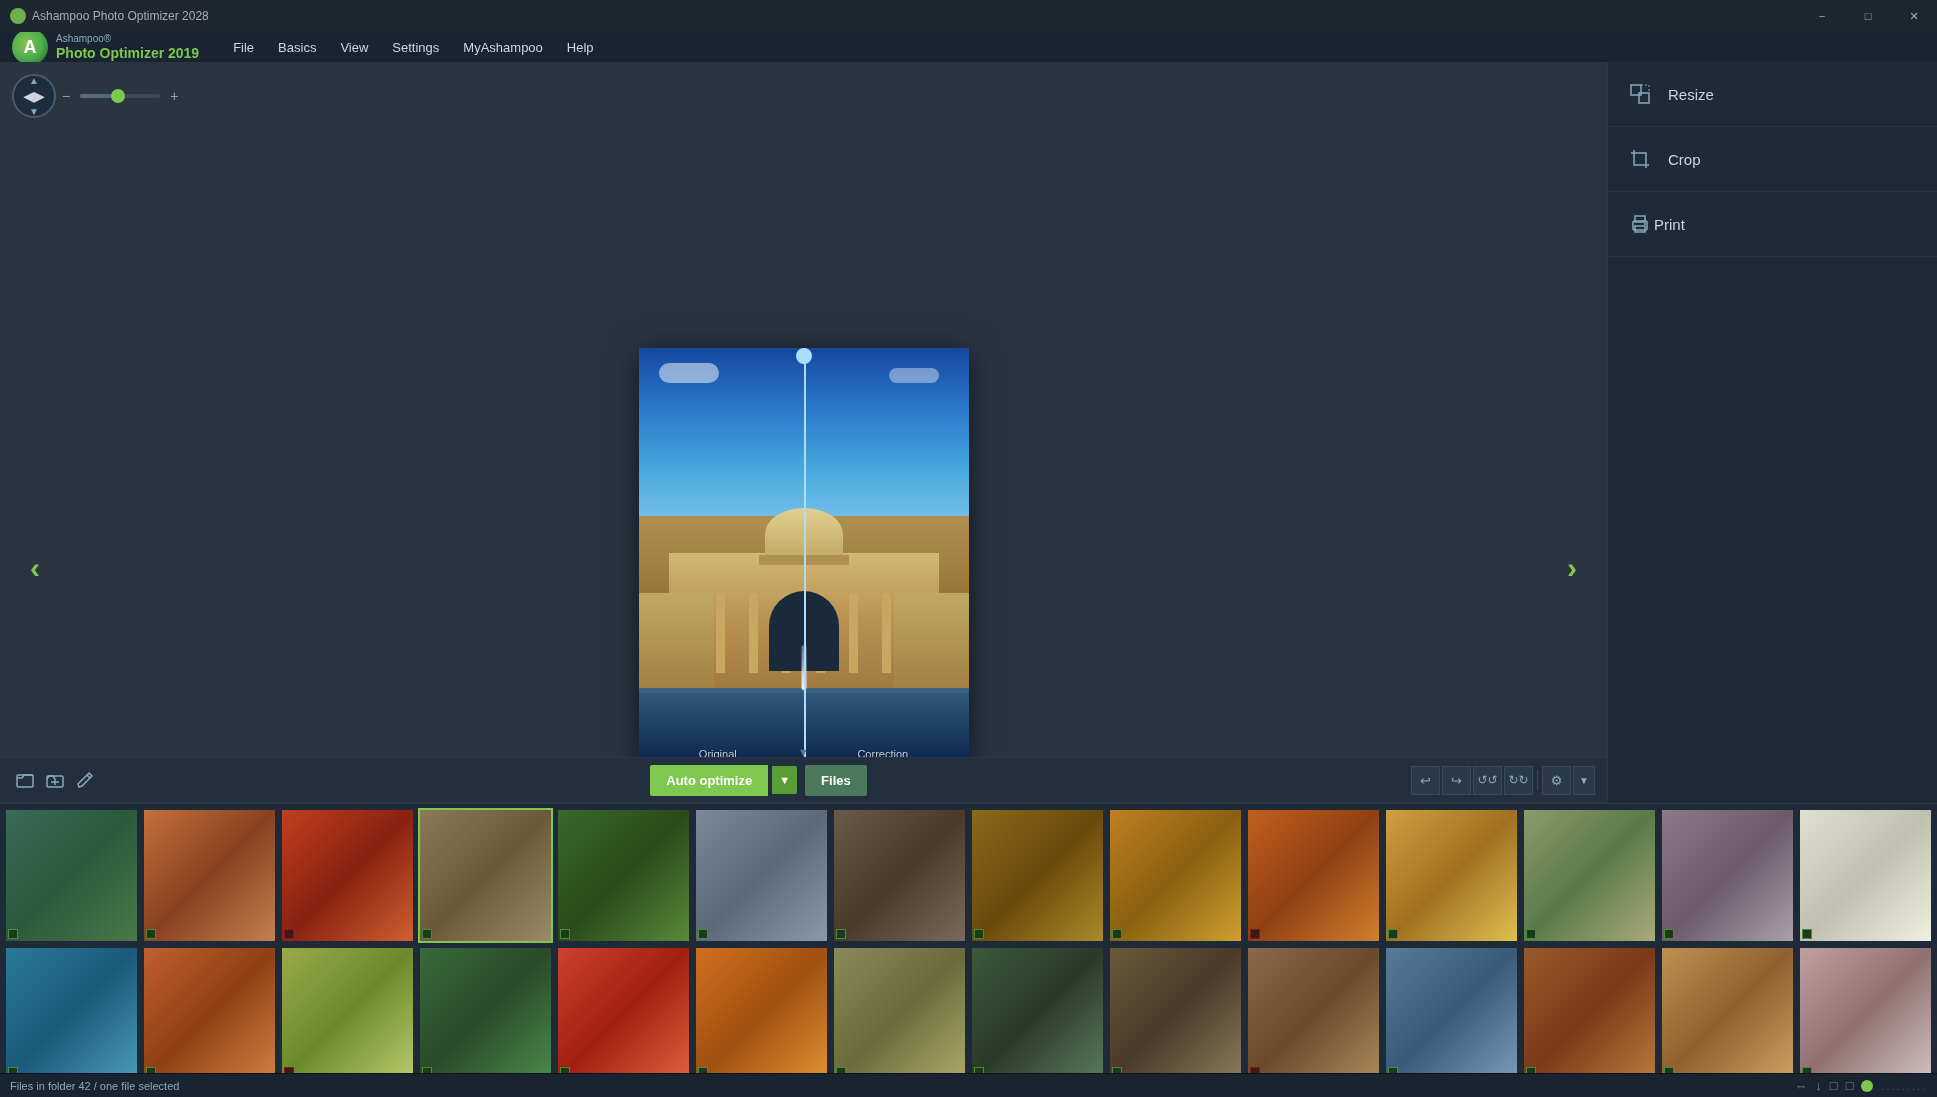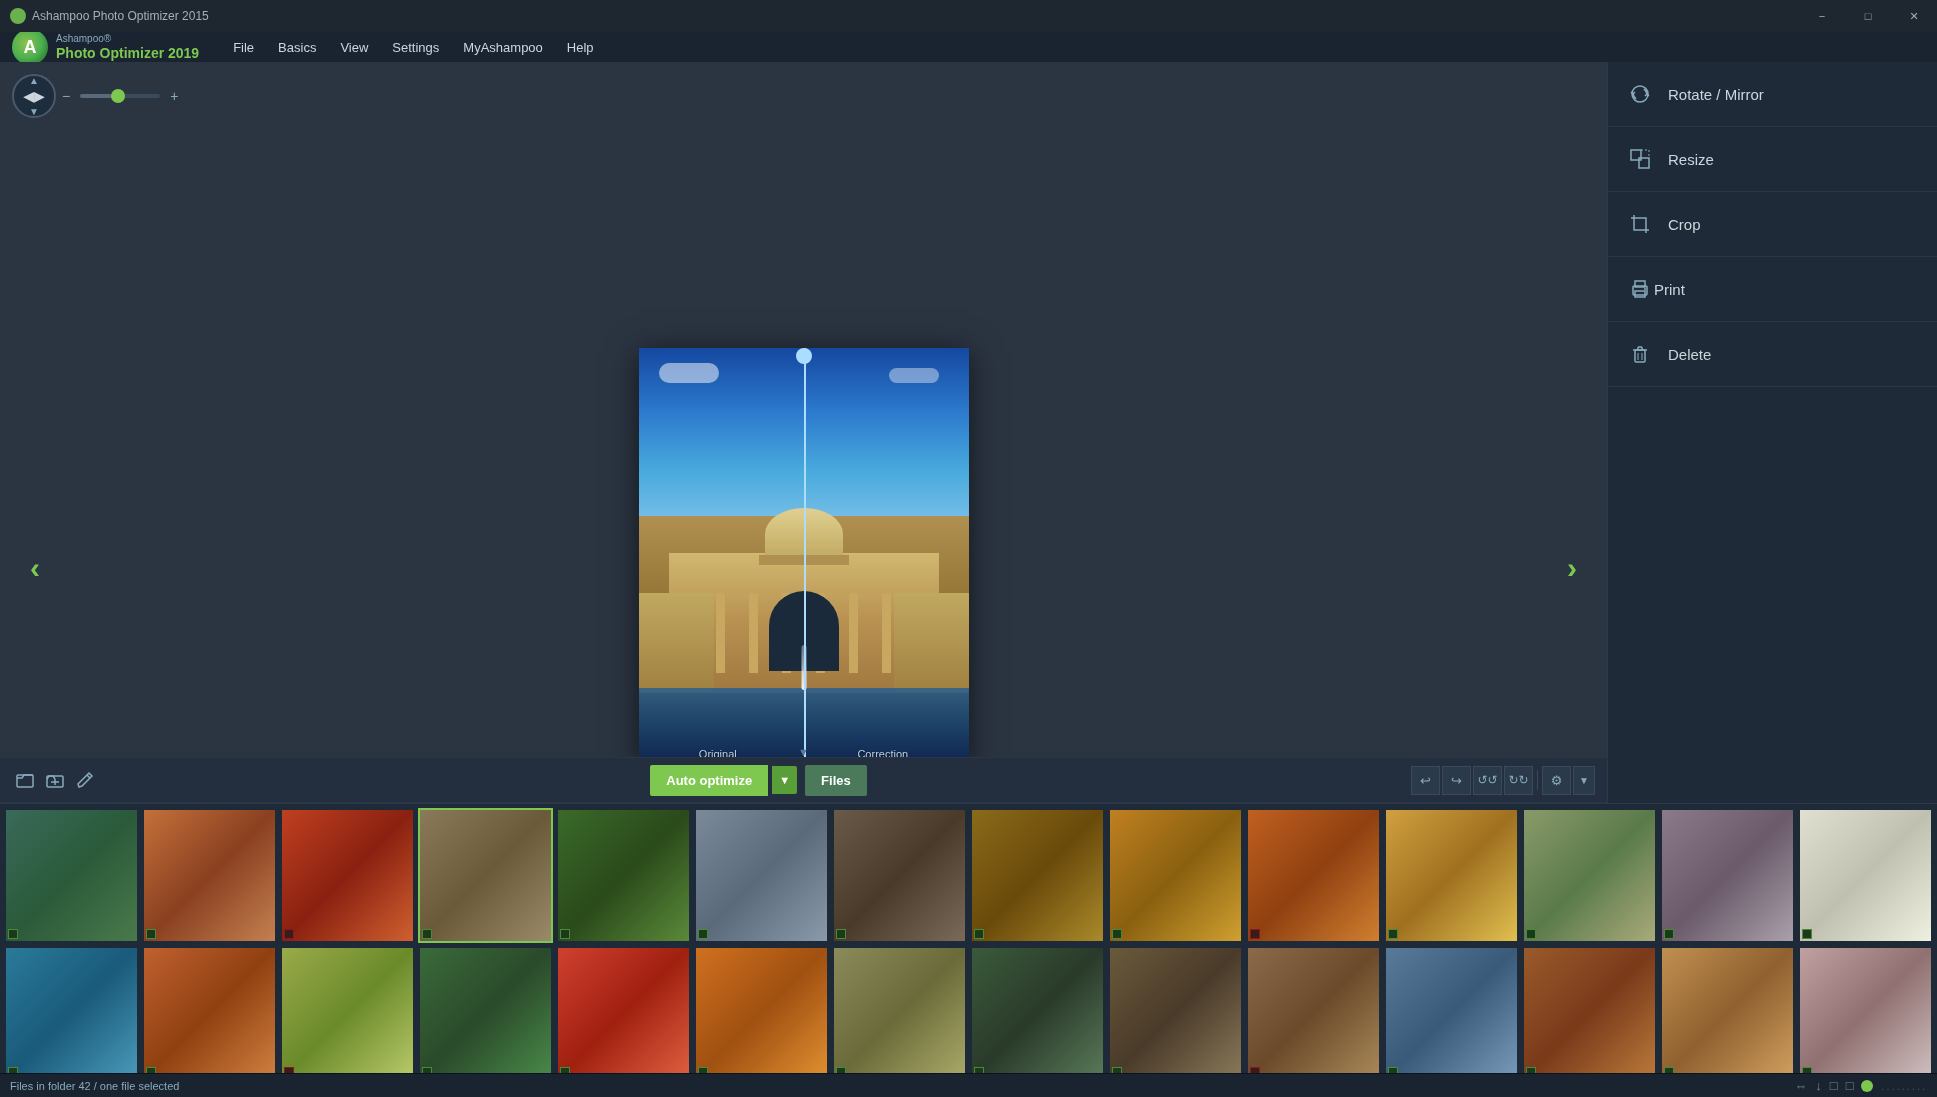--- a/index.html
+++ b/index.html
@@ -258,21 +258,21 @@
     .tc25 { background: linear-gradient(135deg, #5a7a9a 0%, #3a5a7a 50%, #7a9aba 100%); }
     .tc26 { background: linear-gradient(135deg, #9a5a2a 0%, #7a3a1a 50%, #ba7a3a 100%); }
     .tc27 { background: linear-gradient(135deg, #c09050 0%, #906030 50%, #d0a060 100%); }
     .tc28 { background: linear-gradient(135deg, #c0a0a0 0%, #907070 50%, #d0c0c0 100%); }
   </style>
 </head>
 <body>
 
 <div id="titlebar">
   <div class="app-icon"></div>
-  <span class="title-text">Ashampoo Photo Optimizer 2015</span>
+  <span class="title-text">Ashampoo Photo Optimizer 2028</span>
   <div class="window-controls">
     <div class="win-btn">−</div>
     <div class="win-btn">□</div>
     <div class="win-btn close">✕</div>
   </div>
 </div>
 
 <div id="menubar">
   <div class="menu-logo">
     <div class="logo-circle">A</div>
@@ -360,32 +360,20 @@
     <div class="nav-arrow right" style="position:absolute;top:50%;right:15px;transform:translateY(-50%);color:#7ec850;font-size:30px;cursor:pointer;z-index:10;">›</div>
 
     <div style="position:absolute;bottom:15px;right:15px;display:flex;gap:3px;">
       <div style="width:30px;height:30px;background:#2a3a4a;border:1px solid #3a4a5a;display:flex;align-items:center;justify-content:center;cursor:pointer;color:#8ab;font-size:13px;">⛶</div>
       <div style="width:36px;height:30px;background:#3a4a5a;border:1px solid #5a6a7a;display:flex;align-items:center;justify-content:center;cursor:pointer;color:#cdd;font-size:11px;">▌▐</div>
       <div style="width:18px;height:30px;background:#2a3a4a;border:1px solid #3a4a5a;display:flex;align-items:center;justify-content:center;cursor:pointer;color:#8ab;font-size:10px;">▼</div>
     </div>
   </div>
 
   <div id="right-panel" style="width:330px;background:#1e2a38;border-left:1px solid #2a3a4a;">
-    <div class="right-menu-item" style="display:flex;align-items:center;padding:18px 18px;cursor:pointer;border-bottom:1px solid #2a3546;gap:14px;font-size:15px;color:#cdd5de;">
-      <div style="width:28px;height:28px;display:flex;align-items:center;justify-content:center;">
-        <svg width="22" height="22" viewBox="0 0 22 22">
-          <circle cx="11" cy="11" r="8" fill="none" stroke="#8ab" stroke-width="1.5"></circle>
-          <path d="M15 6 A7 7 0 0 1 18 11" stroke="#8ab" stroke-width="2" fill="none" marker-end="url(#arr)"></path>
-          <path d="M7 16 A7 7 0 0 1 4 11" stroke="#8ab" stroke-width="2" fill="none"></path>
-          <path d="M4 11 L2 9 M4 11 L6 9" stroke="#8ab" stroke-width="1.5" fill="none"></path>
-          <path d="M18 11 L20 13 M18 11 L16 13" stroke="#8ab" stroke-width="1.5" fill="none"></path>
-        </svg>
-      </div>
-      <span>Rotate / Mirror</span>
-    </div>
     <div class="right-menu-item" style="display:flex;align-items:center;padding:18px 18px;cursor:pointer;border-bottom:1px solid #2a3546;gap:14px;font-size:15px;color:#cdd5de;">
       <div style="width:28px;height:28px;display:flex;align-items:center;justify-content:center;">
         <svg width="22" height="22" viewBox="0 0 22 22">
           <rect x="2" y="2" width="10" height="10" fill="none" stroke="#8ab" stroke-width="1.5"></rect>
           <rect x="10" y="10" width="10" height="10" fill="none" stroke="#8ab" stroke-width="1.5"></rect>
           <line x1="12" y1="2" x2="20" y2="2" stroke="#8ab" stroke-width="1" stroke-dasharray="2"></line>
           <line x1="20" y1="2" x2="20" y2="10" stroke="#8ab" stroke-width="1" stroke-dasharray="2"></line>
         </svg>
       </div>
       <span>Resize</span>
@@ -406,34 +394,20 @@
       <div style="width:28px;height:28px;display:flex;align-items:center;justify-content:center;">
         <svg width="22" height="22" viewBox="0 0 22 22">
           <rect x="4" y="8" width="14" height="9" rx="1" fill="none" stroke="#8ab" stroke-width="1.5"></rect>
           <rect x="6" y="13" width="10" height="6" fill="none" stroke="#8ab" stroke-width="1.5"></rect>
           <rect x="6" y="3" width="10" height="6" fill="none" stroke="#8ab" stroke-width="1.5"></rect>
           <circle cx="16" cy="11" r="1" fill="#8ab"></circle>
         </svg>
       </div>
       <span>Print</span>
     </div>
-    <div class="right-menu-item" style="display:flex;align-items:center;padding:18px 18px;cursor:pointer;border-bottom:1px solid #2a3546;gap:14px;font-size:15px;color:#cdd5de;">
-      <div style="width:28px;height:28px;display:flex;align-items:center;justify-content:center;">
-        <svg width="22" height="22" viewBox="0 0 22 22">
-          <rect x="6" y="7" width="10" height="12" rx="1" fill="none" stroke="#8ab" stroke-width="1.5"></rect>
-          <line x1="4" y1="7" x2="18" y2="7" stroke="#8ab" stroke-width="1.5"></line>
-          <line x1="9" y1="7" x2="9" y2="4" stroke="#8ab" stroke-width="1.5"></line>
-          <line x1="13" y1="7" x2="13" y2="4" stroke="#8ab" stroke-width="1.5"></line>
-          <line x1="9" y1="4" x2="13" y2="4" stroke="#8ab" stroke-width="1.5"></line>
-          <line x1="9" y1="10" x2="9" y2="17" stroke="#8ab" stroke-width="1"></line>
-          <line x1="13" y1="10" x2="13" y2="17" stroke="#8ab" stroke-width="1"></line>
-        </svg>
-      </div>
-      <span>Delete</span>
-    </div>
   </div>
 </div>
 
 <div style="position:fixed;bottom:294px;left:0;right:330px;height:46px;background:#232f3e;border-top:1px solid #2a3546;border-bottom:1px solid #2a3546;display:flex;align-items:center;padding:0 12px;z-index:30;">
 
   <div style="width:26px;height:26px;display:flex;align-items:center;justify-content:center;cursor:pointer;color:#8ab;font-size:15px;margin-right:4px;">
     <svg width="18" height="18" viewBox="0 0 18 18">
         <rect x="1" y="4" width="16" height="12" rx="1" fill="none" stroke="#8ab" stroke-width="1.5"></rect>
         <path d="M1 7 L6 7 L8 4 L17 4" fill="none" stroke="#8ab" stroke-width="1.5"></path>
       </svg>

